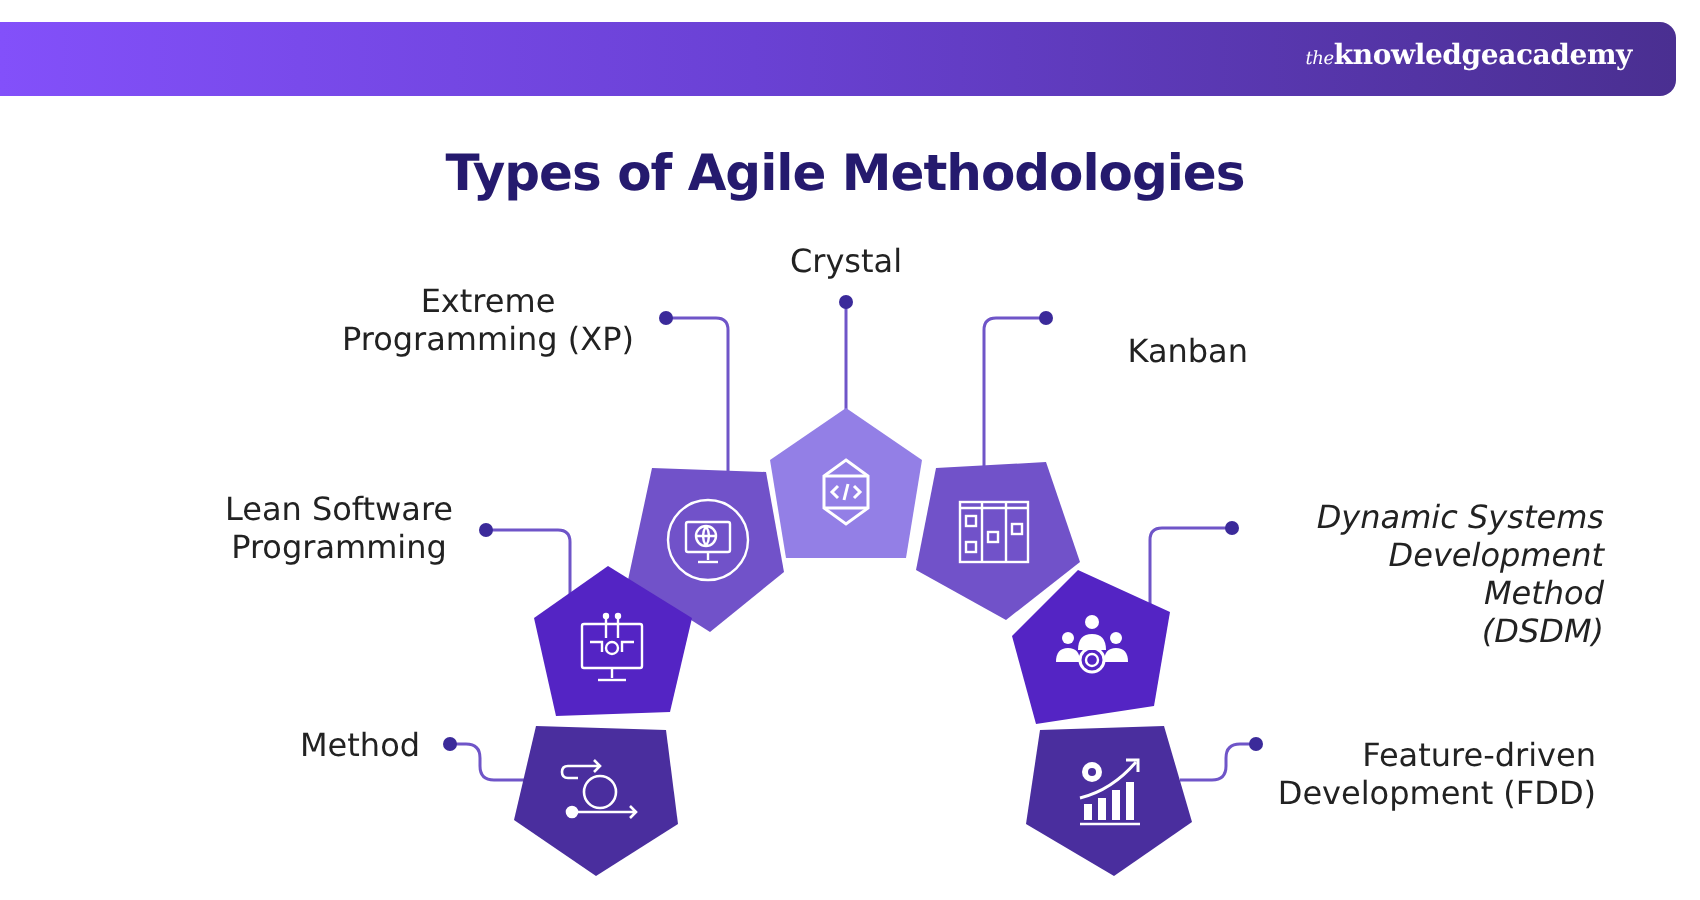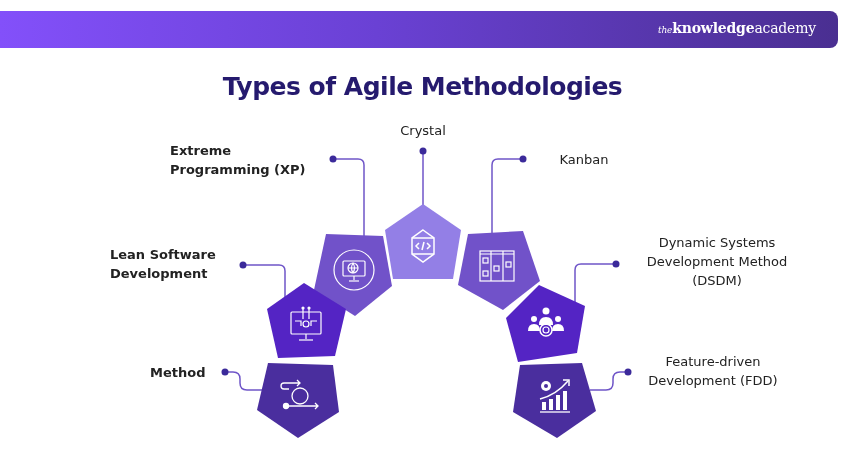--- a/index.html
+++ b/index.html
@@ -8,33 +8,33 @@
       position: absolute; left: 0; top: 11px; width: 838px; height: 37px;
       background: linear-gradient(90deg, #8350fa 0%, #6a41d4 45%, #4a2f91 100%);
       border-radius: 0 8px 8px 0;
     }
     .brand {
       position: absolute; right: 22px; top: 9px; color: #ffffff;
       font-family: "DejaVu Serif", serif; font-size: 14px; letter-spacing: -0.2px; white-space: nowrap;
     }
     .brand .the { font-style: italic; font-size: 9px; margin-left: 39px; }
     .brand .knowledge { font-weight: bold; }
-    .brand .academy { font-weight: normal; }
+    .brand .academy { font-weight: bold; }
     .title {
       position: absolute; left: 0; top: 72px; width: 845px; text-align: center;
       font-family: "DejaVu Sans", sans-serif; font-weight: bold; font-size: 25px;
       color: #251a6e; letter-spacing: -0.5px;
     }
     svg.diagram { position: absolute; left: 0; top: 0; }
     .label {
-      position: absolute; font-family: "DejaVu Sans", sans-serif; font-size: 13px;
+      position: absolute; font-family: "DejaVu Sans", sans-serif; font-size: 16px;
       color: #222222; line-height: 19px; white-space: pre-line;
     }
-    .label.right { text-align: left; font-weight: bold; }
-    .label.left { text-align: center; }
+    .label.right { text-align: center; }
+    .label.left { text-align: right; margin-top: 16px; }
     .label.center { text-align: center; }
   </style>
 </head>
 <body>
 
 <div class="banner">
   <div class="brand"><span class="the">the</span><span class="knowledge">knowledge</span><span class="academy">academy</span></div>
 </div>
 
 <div class="title">Types of Agile Methodologies</div>
@@ -154,22 +154,22 @@
       <rect x="549" y="399" width="4" height="11" fill="#ffffff"></rect>
       <rect x="556" y="395" width="4" height="15" fill="#ffffff"></rect>
       <rect x="563" y="391" width="4" height="19" fill="#ffffff"></rect>
       <line x1="540" y1="412" x2="570" y2="412" stroke="#ffffff" stroke-width="1.3"></line>
     </g>
   </g>
 </svg>
 
 <div class="label right" style="left:150px; top:363px; width:56px;">Method</div>
 <div class="label right" style="left:110px; top:245px; width:119px;">Lean Software
-Development</div>
+Programming</div>
 <div class="label right" style="left:170px; top:141px; width:148px;">Extreme
 Programming (XP)</div>
 <div class="label center" style="left:383px; top:121px; width:80px;">Crystal</div>
 <div class="label left" style="left:544px; top:150px; width:80px;">Kanban</div>
-<div class="label left" style="left:632px; top:233px; width:170px;">Dynamic Systems
+<div class="label left" style="left:632px; top:233px; width:170px;font-style:italic;">Dynamic Systems
 Development Method
 (DSDM)</div>
 <div class="label left" style="left:628px; top:352px; width:170px;">Feature-driven
 Development (FDD)</div>
 
 </body></html>

